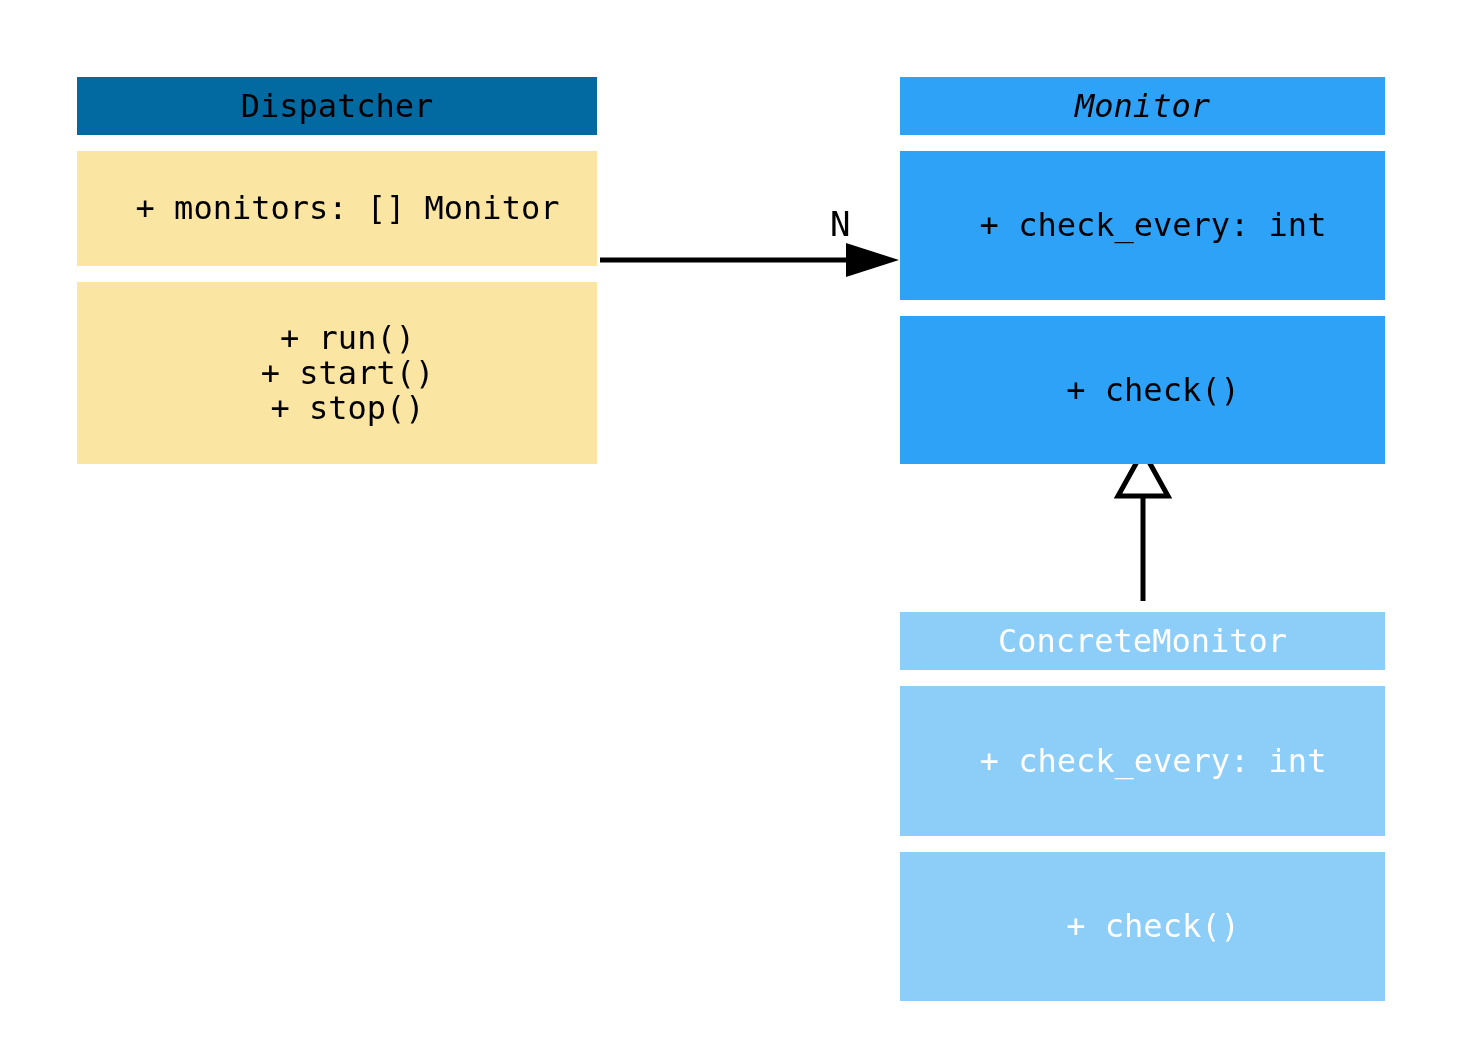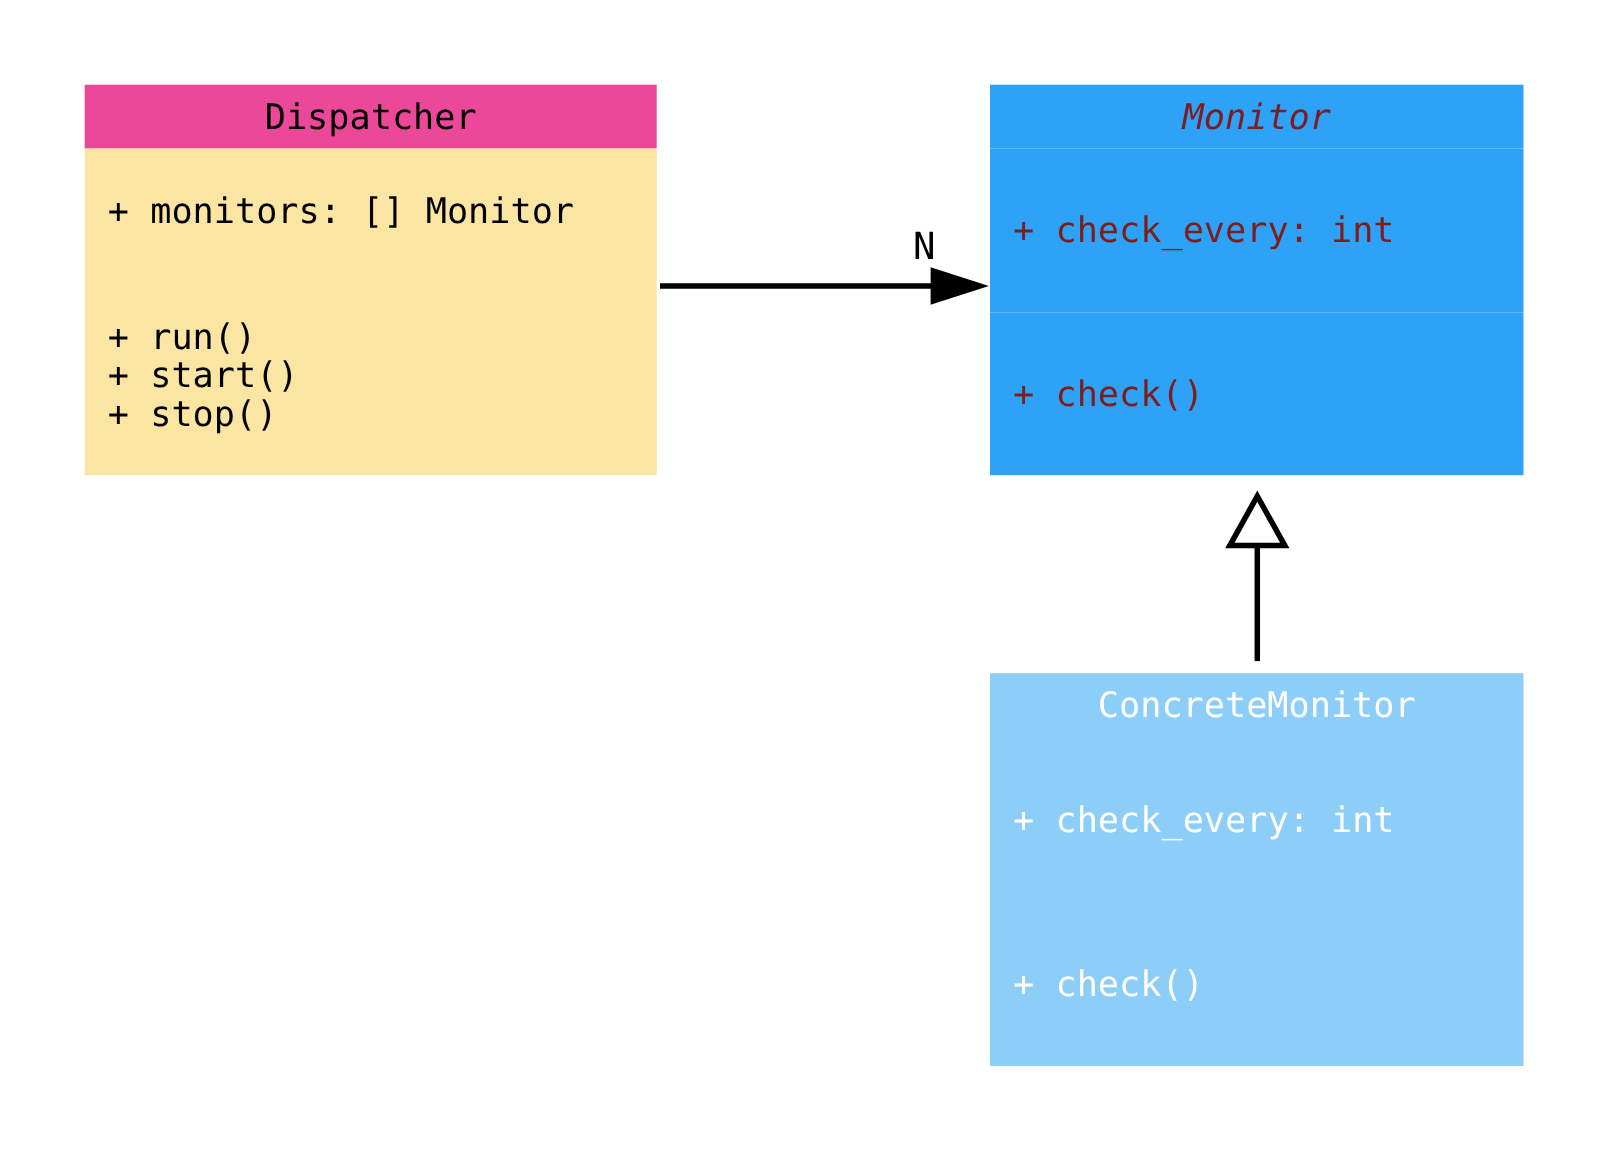--- a/index.html
+++ b/index.html
@@ -12,24 +12,25 @@
   }
   .edges{position:absolute;left:0;top:0;pointer-events:none;}
   .cls{position:absolute;font-size:32px;}
   .hdr{
     height:58px;
     display:flex;align-items:center;justify-content:center;
     box-sizing:border-box;
   }
   .hdr.italic{font-style:italic;}
   .sec{
-    margin-top:0;
+    margin-top:16px;
     display:flex;flex-direction:column;justify-content:center;
     padding-left:21px;
     box-sizing:border-box;
+    text-align:center;
   }
   .line{line-height:35px;white-space:pre;}
   #dispatcher{left:77px;top:77px;width:520px;}
   #dispatcher .attrs{height:115px;}
   #dispatcher .methods{height:182px;}
   #monitor{left:900px;top:77px;width:485px;}
   #monitor .attrs{height:149px;}
   #monitor .methods{height:148px;}
   #concrete{left:900px;top:612px;width:485px;}
   #concrete .attrs{height:150px;}
@@ -55,32 +56,32 @@
 
     <g>
       <line x1="1143" y1="601" x2="1143" y2="496" stroke="#000000" stroke-width="5"></line>
       <polygon points="1143,451 1118,496 1168,496" fill="#ffffff" stroke="#000000" stroke-width="5"></polygon>
     </g>
   </svg>
 
   <div class="edge-label">N</div>
 
   <div class="cls" id="dispatcher" style="color: rgb(0, 0, 0);">
-    <div class="hdr" style="background-color: #ec4899; text-align: right;">Dispatcher</div>
+    <div class="hdr" style="background-color: #0369a1; text-align: right;">Dispatcher</div>
     <div class="sec attrs" style="background-color: rgb(251, 229, 162);">
       <div class="line">+ monitors: [] Monitor</div>
     </div>
     <div class="sec methods" style="background-color: rgb(251, 229, 162);">
       <div class="line">+ run()</div>
       <div class="line">+ start()</div>
       <div class="line">+ stop()</div>
     </div>
   </div>
 
-  <div class="cls" id="monitor" style="color: #7f1d1d;">
+  <div class="cls" id="monitor" style="color: #000000;">
     <div class="hdr italic" style="background-color: rgb(46, 162, 247);">Monitor</div>
     <div class="sec attrs" style="background-color: rgb(46, 162, 247);">
       <div class="line">+ check_every: int</div>
     </div>
     <div class="sec methods" style="background-color: rgb(46, 162, 247);">
       <div class="line">+ check()</div>
     </div>
   </div>
 
   <div class="cls" id="concrete" style="color: rgb(255, 255, 255);">

